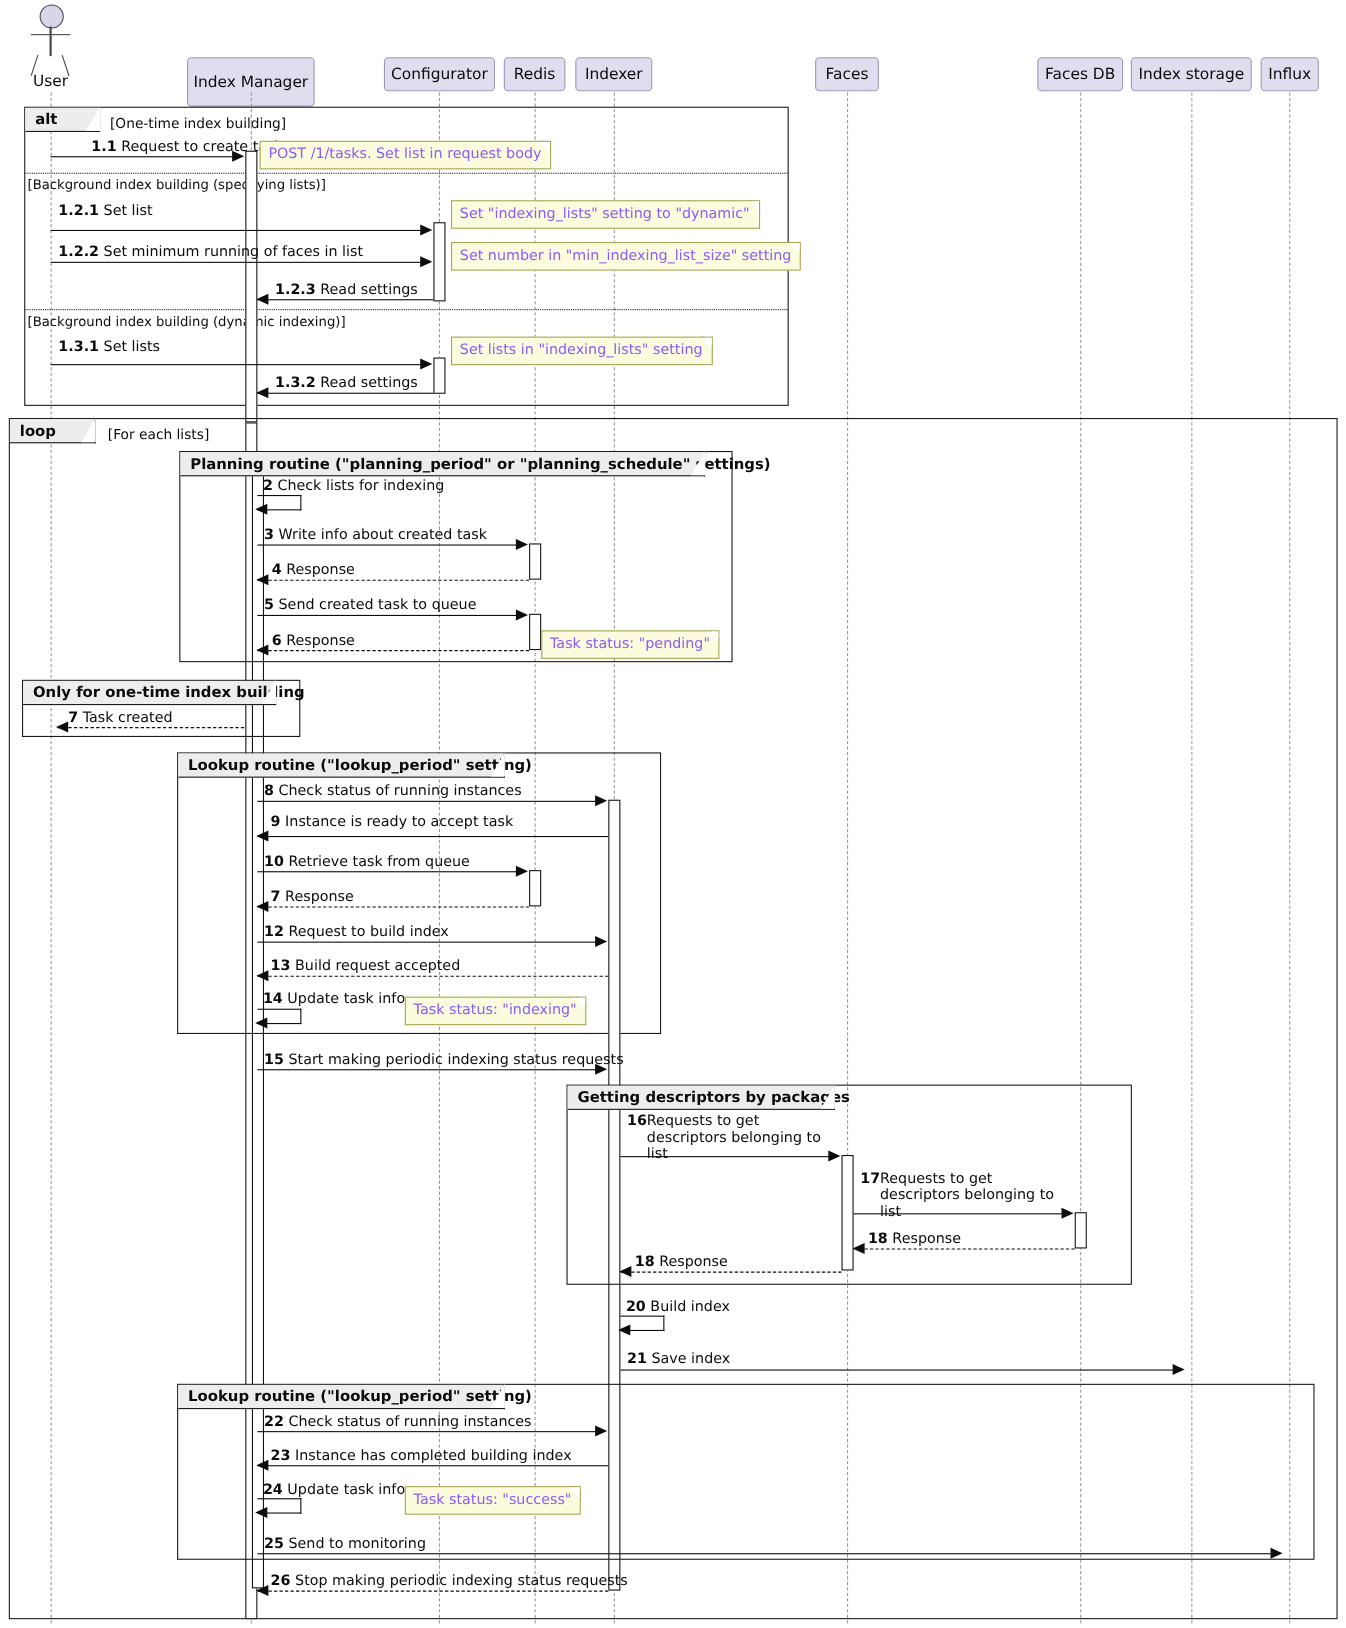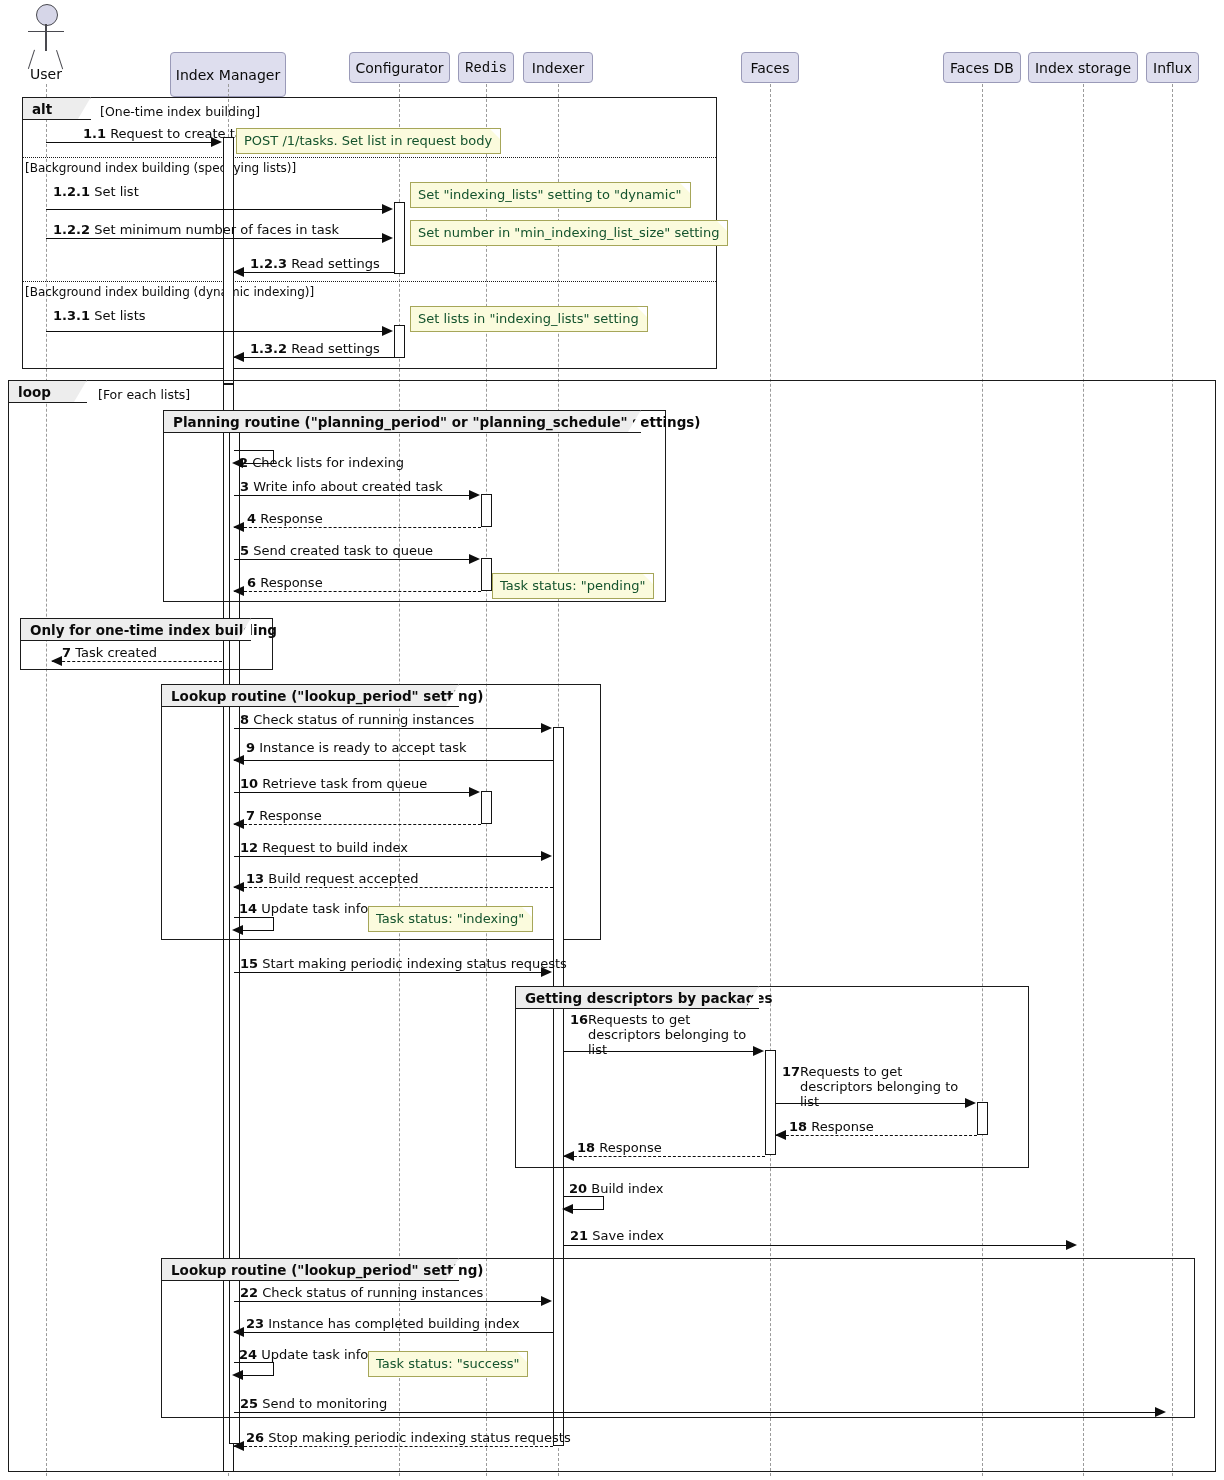--- a/index.html
+++ b/index.html
@@ -41,42 +41,42 @@
   .arrow-l{position:absolute;width:0;height:0;border-style:solid;
            border-width:5.5px 11px 5.5px 0;border-color:transparent #0d0d0d transparent transparent;}
   .msgtext{position:absolute;font-size:13px;color:#0b0b0b;white-space:nowrap;line-height:15px;}
   .msgtext b{font-weight:bold;}
   .msgtext.wrap{white-space:normal;}
 
   
   .selfmsg{position:absolute;border:1.3px solid #0d0d0d;border-left:none;box-sizing:border-box;}
 
   
-  .note{position:absolute;background:#fbfbdd;border:1px solid #a6a659;font-size:13px;color:#14532d;
+  .note{position:absolute;background:#fbfbdd;border:1px solid #a6a659;font-size:13px;color:#8b5cf6;
         padding:4px 8px 4px 7px;white-space:nowrap;box-sizing:border-box;line-height:16px;}
   .note::after{content:"";position:absolute;top:0;right:0;width:0;height:0;
         border-style:solid;border-width:0 10px 10px 0;border-color:transparent #ffffff transparent transparent;}
   .note::before{content:"";position:absolute;top:-1px;right:-1px;width:10px;height:10px;
         background:linear-gradient(45deg,transparent 49%,#a6a659 49%,#a6a659 62%,transparent 62%);}
 </style>
 </head>
 <body>
 
 <div id="canvas">
 
   <div class="actor-head" style="left:36px;top:4px;"></div>
   <div class="actor-line" style="left:45.3px;top:24px;width:1.4px;height:27px;"></div>
   <div class="actor-line" style="left:28px;top:31px;width:36px;height:1.4px;"></div>
   <div class="actor-line" style="left:34px;top:50px;width:1.4px;height:20px;transform:rotate(18deg);transform-origin:top center;"></div>
   <div class="actor-line" style="left:56px;top:50px;width:1.4px;height:20px;transform:rotate(-18deg);transform-origin:top center;"></div>
   <div class="actor-label" style="left:6px;top:66px;width:80px;">User</div>
 
   <div class="plabel" style="left:170px;top:52px;width:116px;height:45px;">Index Manager</div>
   <div class="plabel" style="left:349px;top:52px;width:101px;height:31px;">Configurator</div>
-  <div class="plabel" style="left:458px;top:52px;width:56px;height:31px;font-family:Liberation Mono, monospace;">Redis</div>
+  <div class="plabel" style="left:458px;top:52px;width:56px;height:31px;">Redis</div>
   <div class="plabel" style="left:523px;top:52px;width:70px;height:31px;">Indexer</div>
   <div class="plabel" style="left:741px;top:52px;width:58px;height:31px;">Faces</div>
   <div class="plabel" style="left:943px;top:52px;width:78px;height:31px;">Faces DB</div>
   <div class="plabel" style="left:1028px;top:52px;width:110px;height:31px;">Index storage</div>
   <div class="plabel" style="left:1146px;top:52px;width:53px;height:31px;">Influx</div>
 
   <div class="lifeline" style="left:46px;top:84px;height:1392px;"></div>
   <div class="lifeline" style="left:228px;top:84px;height:1392px;"></div>
   <div class="lifeline" style="left:399px;top:84px;height:1392px;"></div>
   <div class="lifeline" style="left:486px;top:84px;height:1392px;"></div>
@@ -105,21 +105,21 @@
   <div class="msgline" style="left:46px;top:142px;width:172px;"></div>
   <div class="arrow-r" style="left:211px;top:136.5px;"></div>
   <div class="msgtext" style="left:53px;top:126px;margin-left:30px;"><b>1.1</b> <span>Request to create task</span></div>
 
   <div class="msgline" style="left:46px;top:209px;width:343px;"></div>
   <div class="arrow-r" style="left:382px;top:203.5px;"></div>
   <div class="msgtext" style="left:53px;top:184px;"><b>1.2.1</b> <span>Set list</span></div>
 
   <div class="msgline" style="left:46px;top:238px;width:343px;"></div>
   <div class="arrow-r" style="left:382px;top:232.5px;"></div>
-  <div class="msgtext" style="left:53px;top:222px;"><b>1.2.2</b> <span>Set minimum number of faces in task</span></div>
+  <div class="msgtext" style="left:53px;top:222px;"><b>1.2.2</b> <span>Set minimum running of faces in list</span></div>
 
   <div class="msgline" style="left:234px;top:272px;width:160px;"></div>
   <div class="arrow-l" style="left:233px;top:266.5px;"></div>
   <div class="msgtext" style="left:250px;top:256px;"><b>1.2.3</b> <span>Read settings</span></div>
 
   <div class="msgline" style="left:46px;top:331px;width:343px;"></div>
   <div class="arrow-r" style="left:382px;top:325.5px;"></div>
   <div class="msgtext" style="left:53px;top:308px;"><b>1.3.1</b> <span>Set lists</span></div>
 
   <div class="msgline" style="left:234px;top:357px;width:160px;"></div>
@@ -140,21 +140,21 @@
 
   <div class="frag" style="left:163px;top:410px;width:503px;height:192px;"></div>
   <div class="frag-label" style="left:164px;top:411px;width:477px;height:22px;">Planning routine ("planning_period" or "planning_schedule" settings)</div>
 
   <div class="activation" style="left:480.5px;top:494px;height:33px;"></div>
 
   <div class="activation" style="left:480.5px;top:558px;height:33px;"></div>
 
   <div class="selfmsg" style="left:234px;top:450px;width:40px;height:14px;"></div>
   <div class="arrow-l" style="left:232px;top:458px;"></div>
-  <div class="msgtext" style="left:239px;top:434px;margin-top:21px;"><b>2</b> <span>Check lists for indexing</span></div>
+  <div class="msgtext" style="left:239px;top:434px;"><b>2</b> <span>Check lists for indexing</span></div>
 
   <div class="msgline" style="left:234px;top:495px;width:243px;"></div>
   <div class="arrow-r" style="left:469px;top:489.5px;"></div>
   <div class="msgtext" style="left:240px;top:479px;"><b>3</b> <span>Write info about created task</span></div>
 
   <div class="msgline dashed" style="left:234px;top:527px;width:247px;"></div>
   <div class="arrow-l" style="left:233px;top:521.5px;"></div>
   <div class="msgtext" style="left:247px;top:511px;"><b>4</b> <span>Response</span></div>
 
   <div class="msgline" style="left:234px;top:559px;width:243px;"></div>

